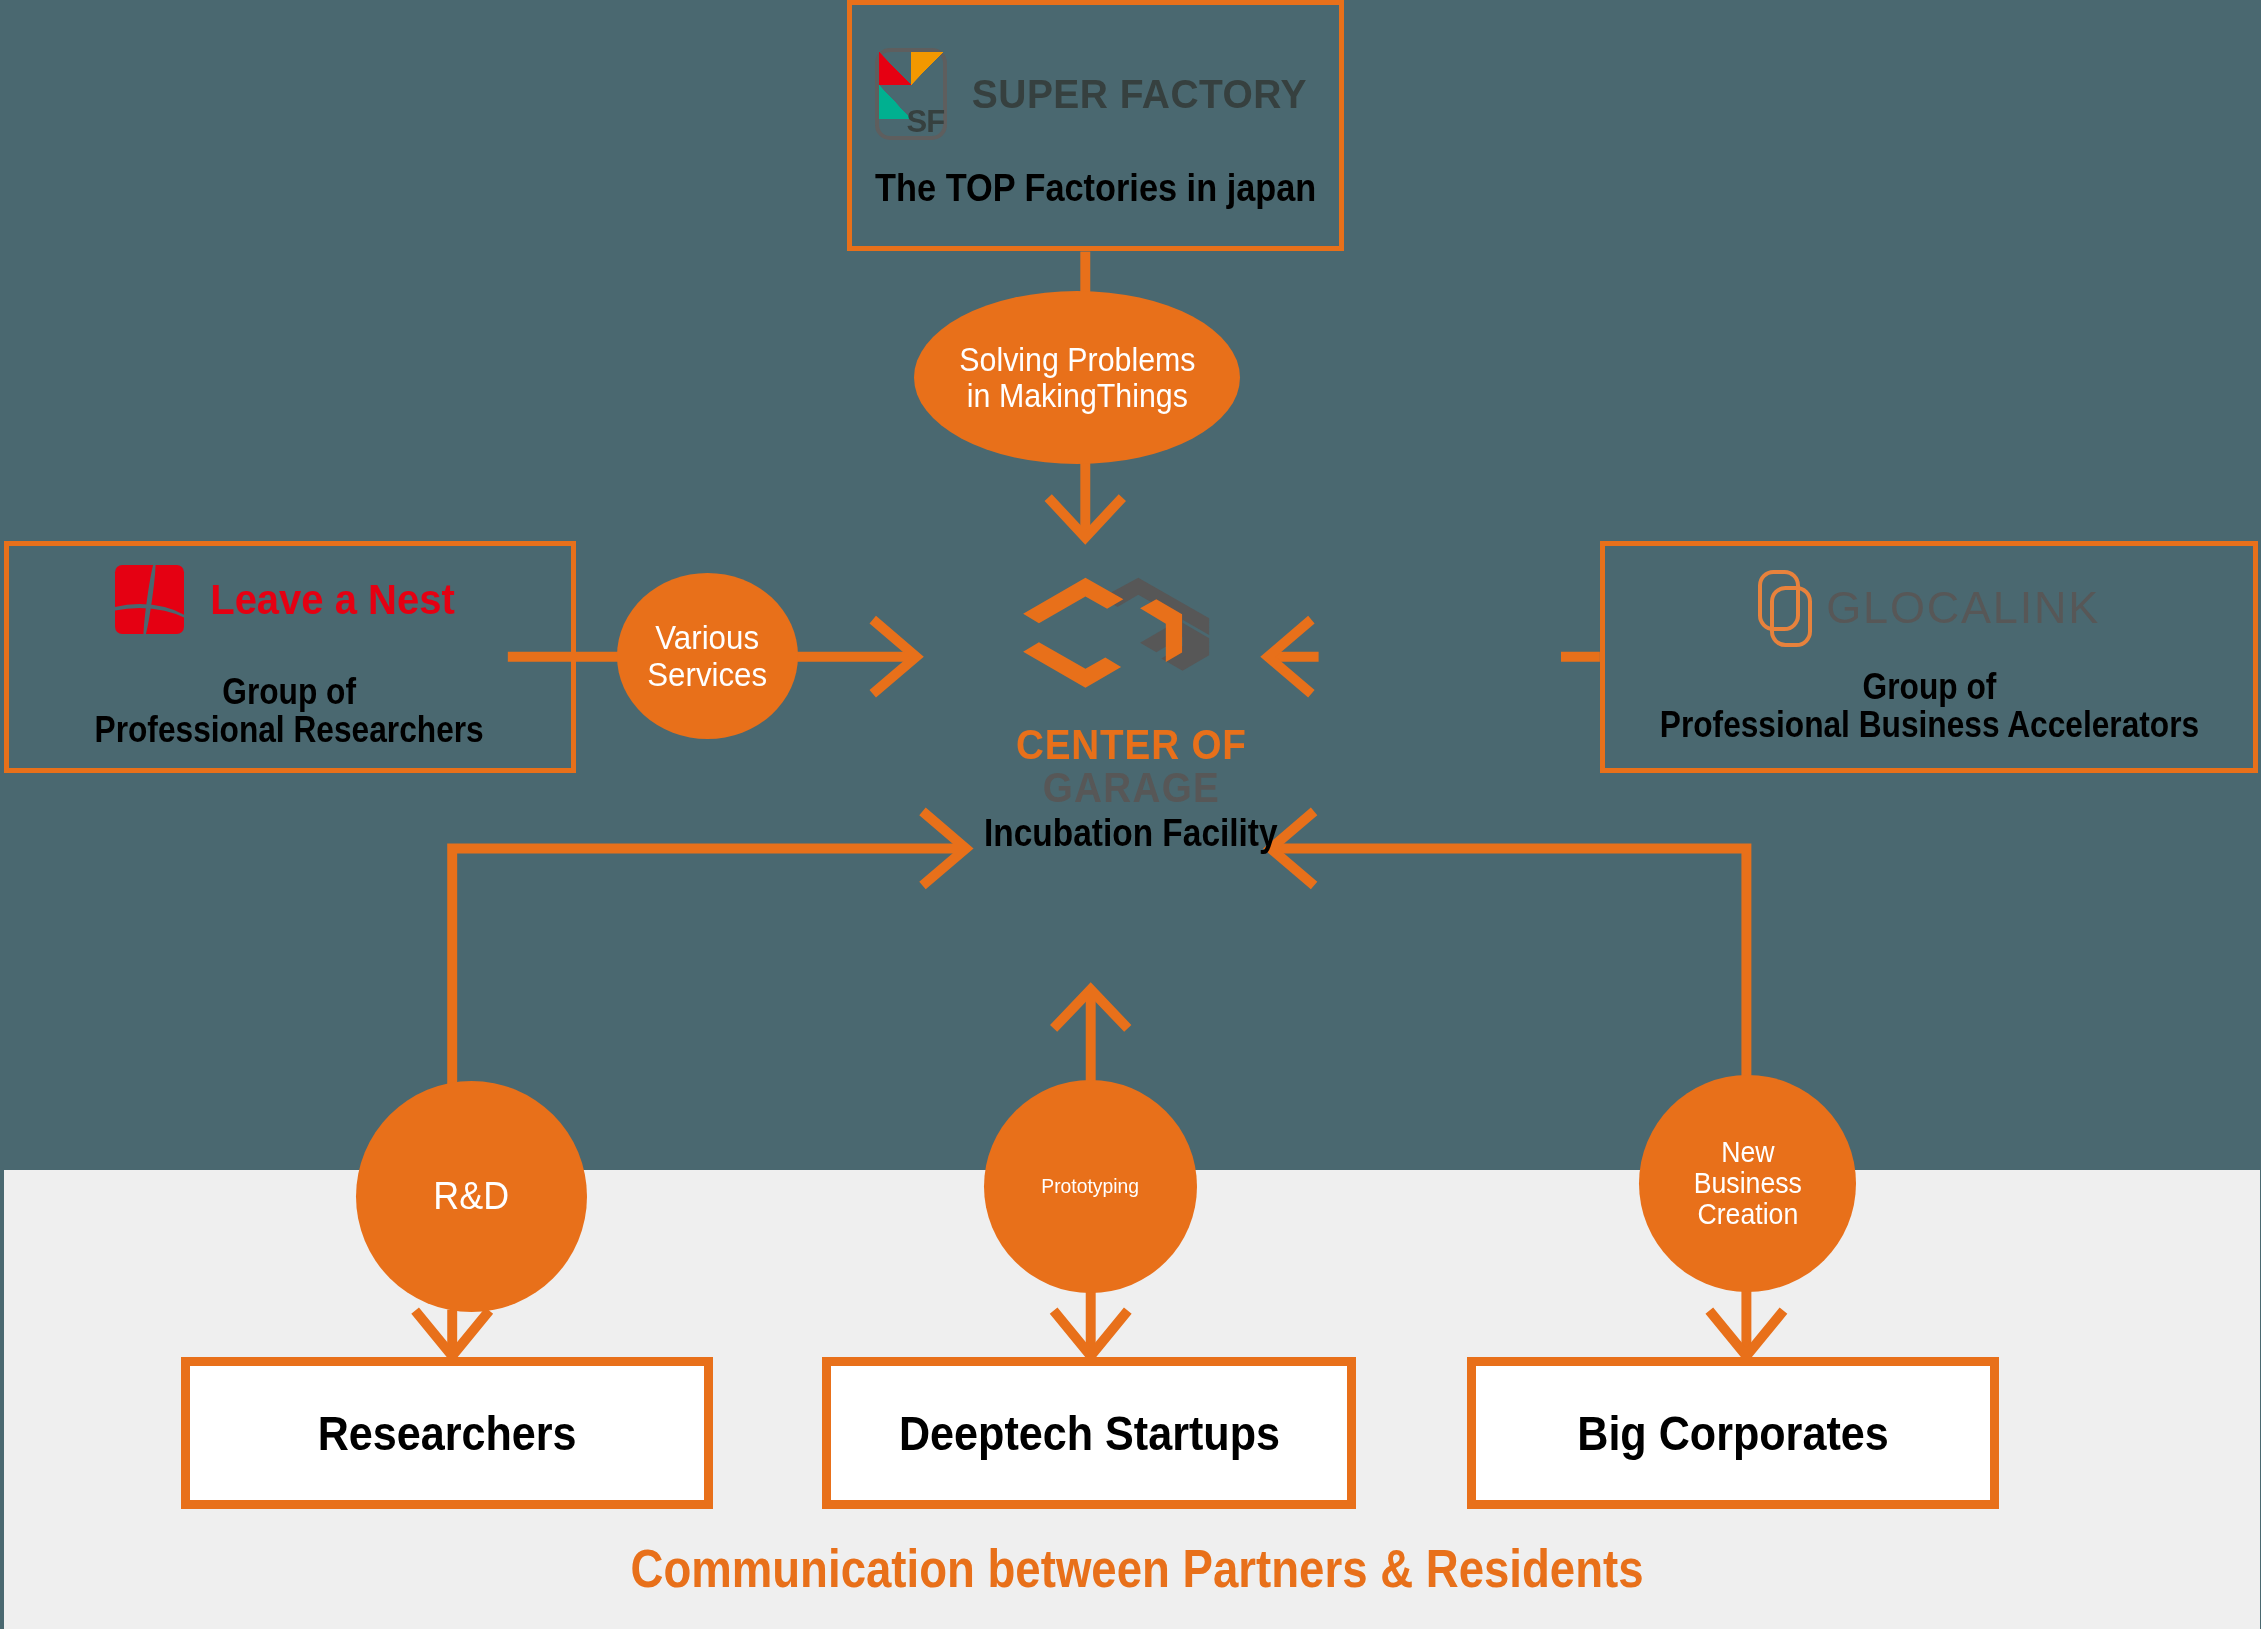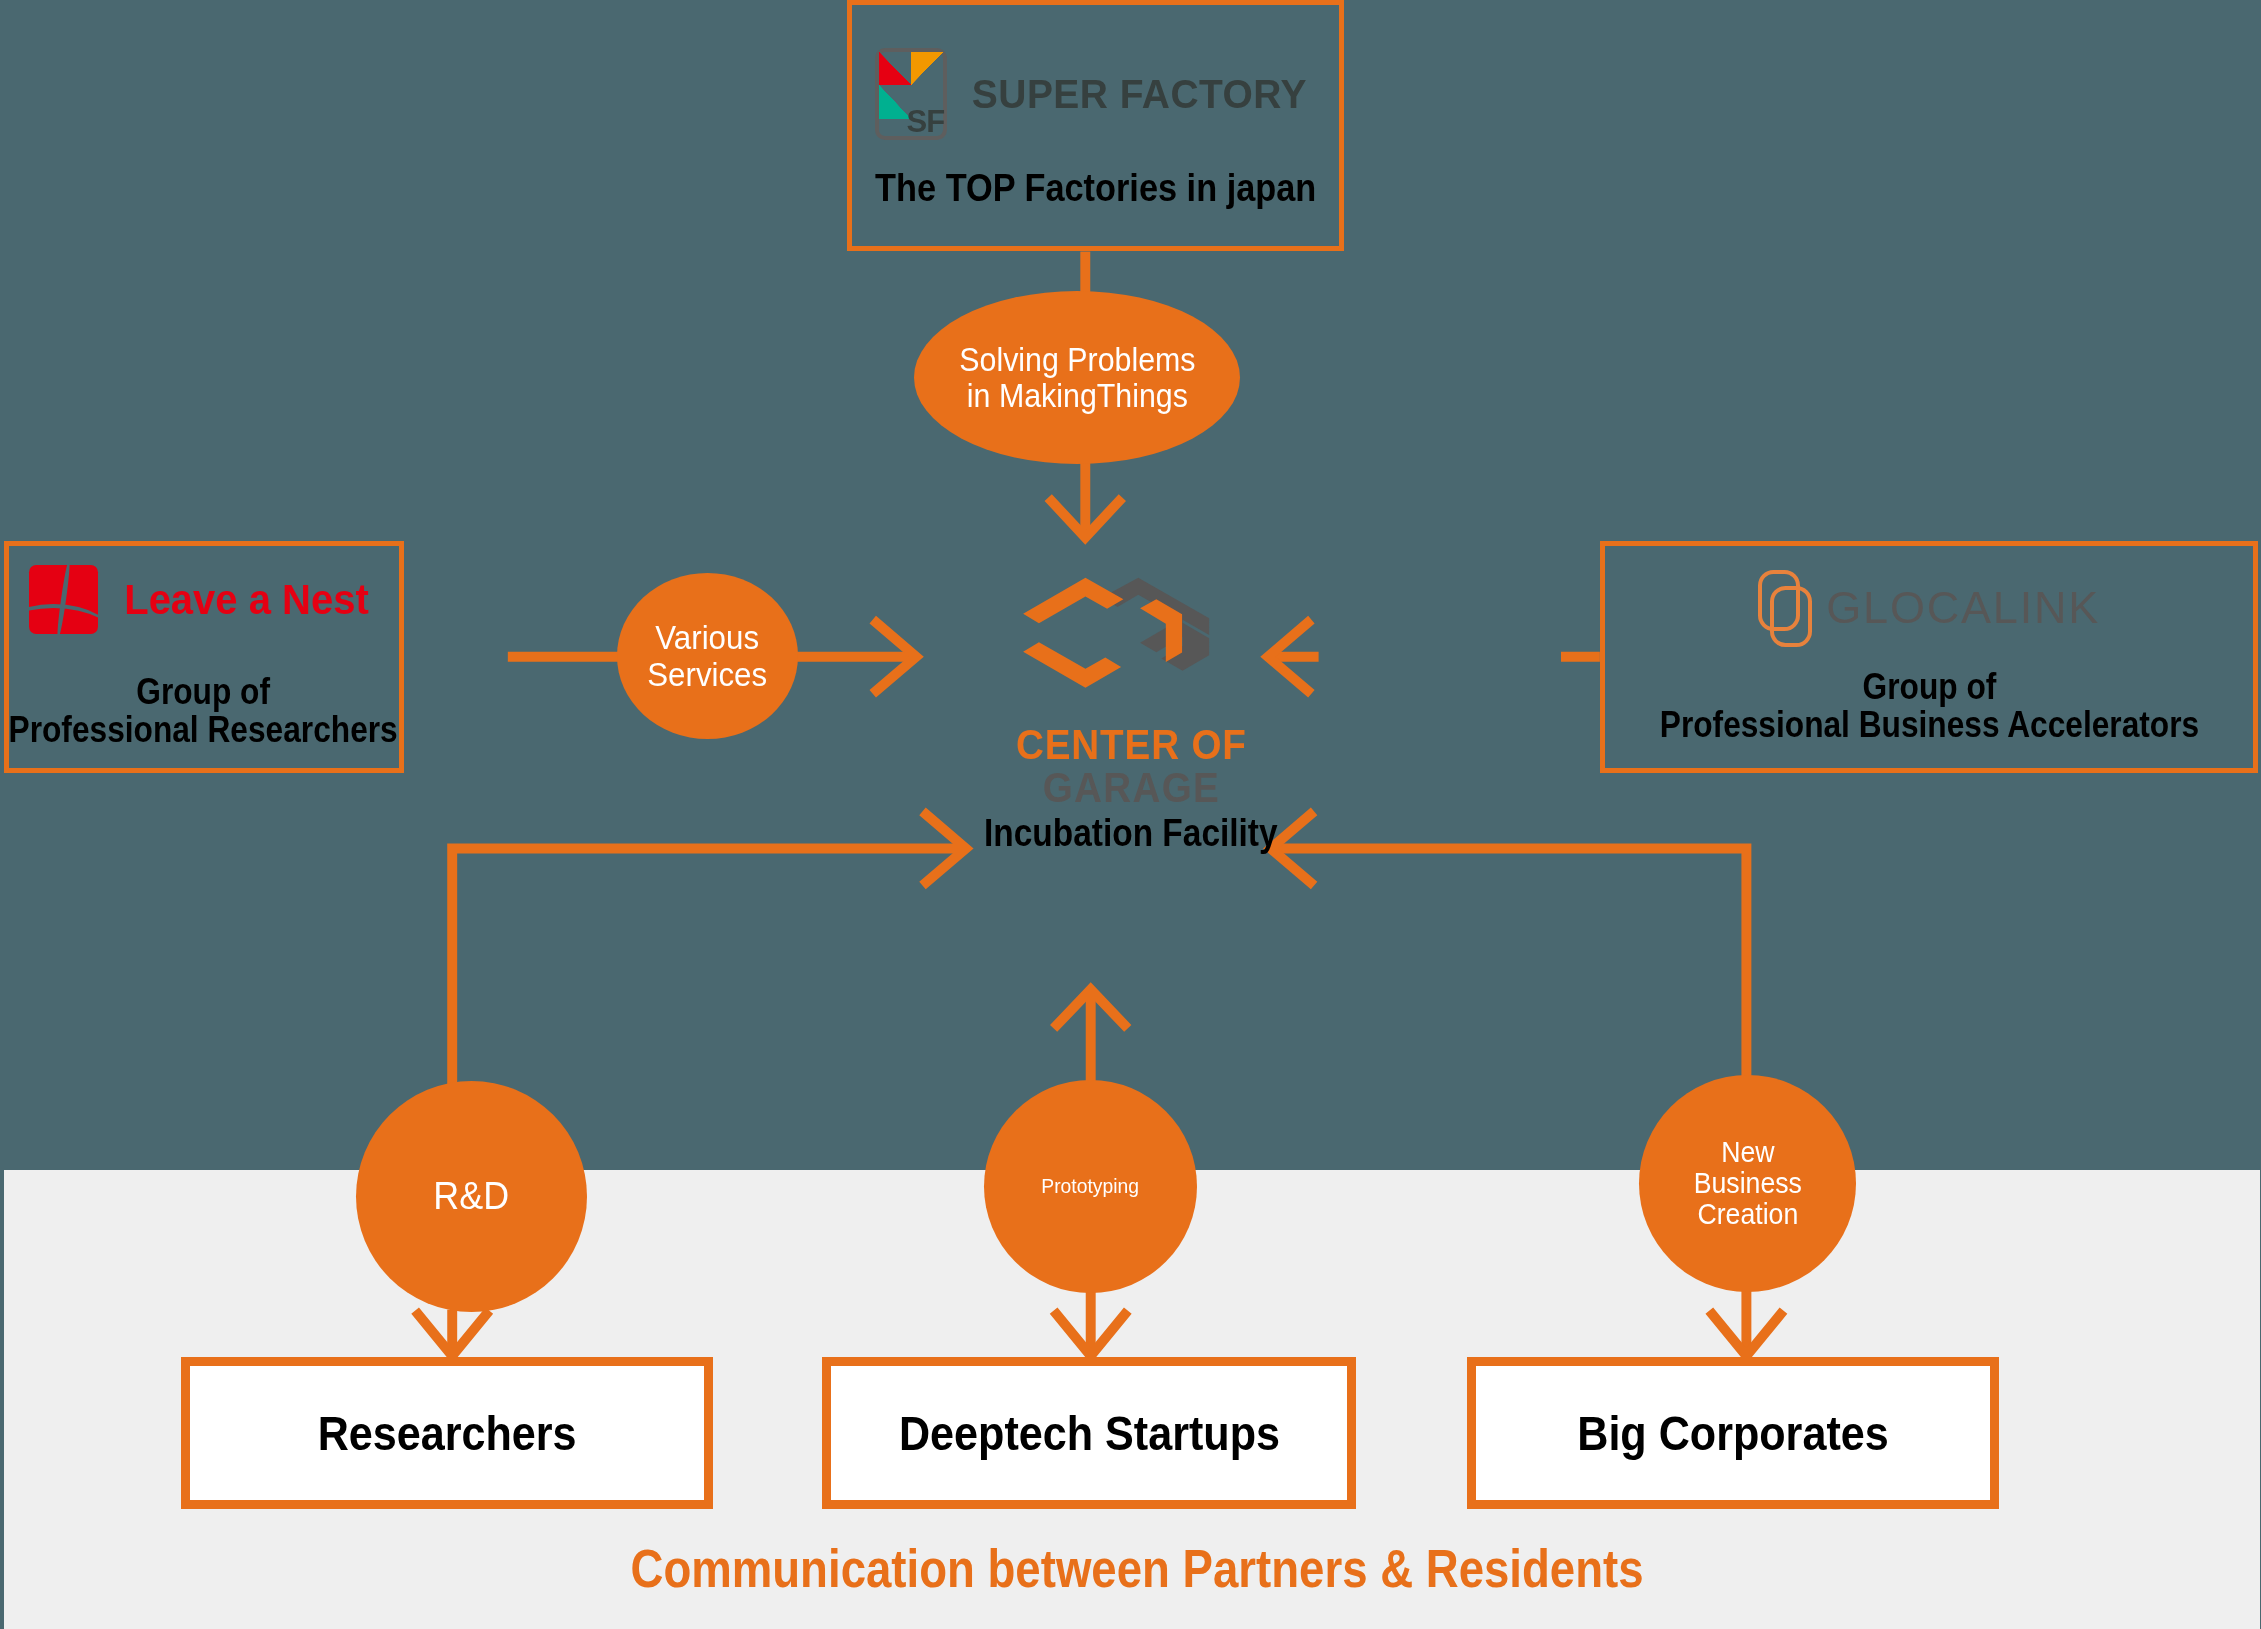--- a/index.html
+++ b/index.html
@@ -61,21 +61,21 @@
   #box-superfactory {
     left: 847px; top: 0px; width: 497px; height: 251px;
     justify-content: flex-start;
     padding-top: 43px;
   }
   .sf-mark {
     position: relative;
     width: 72px; height: 92px;
     box-sizing: border-box;
     border: 4.1px solid #5E5E5E;
-    border-radius: 10px;
+    border-radius: 15px;
     flex: none;
     margin-right: 15.4px;
   }
   .sf-tri {
     position: absolute;
   }
   .sf-tri.red {
     left: 0; top: 0; width: 32px; height: 33px;
     background: linear-gradient(to bottom left, transparent 49.5%, #E60012 50%);
   }
@@ -103,21 +103,21 @@
     font-size: 41px;
     color: #36403F;
     letter-spacing: 0.5px;
     white-space: nowrap;
     transform: scaleX(0.95);
   }
   #box-superfactory .caption { font-size: 39px; margin-top: 28px; }
 
   
   #box-leaveanest {
-    left: 3.6px; top: 541px; width: 400px; height: 232px;
+    left: 3.6px; top: 541px; width: 572px; height: 232px;
     justify-content: center;
     gap: 18px;
   }
   .lan-mark {
     position: relative;
     width: 69px; height: 69px;
     border-radius: 7.2px;
     background: #E50012;
     flex: none;
     margin-right: 17px;

